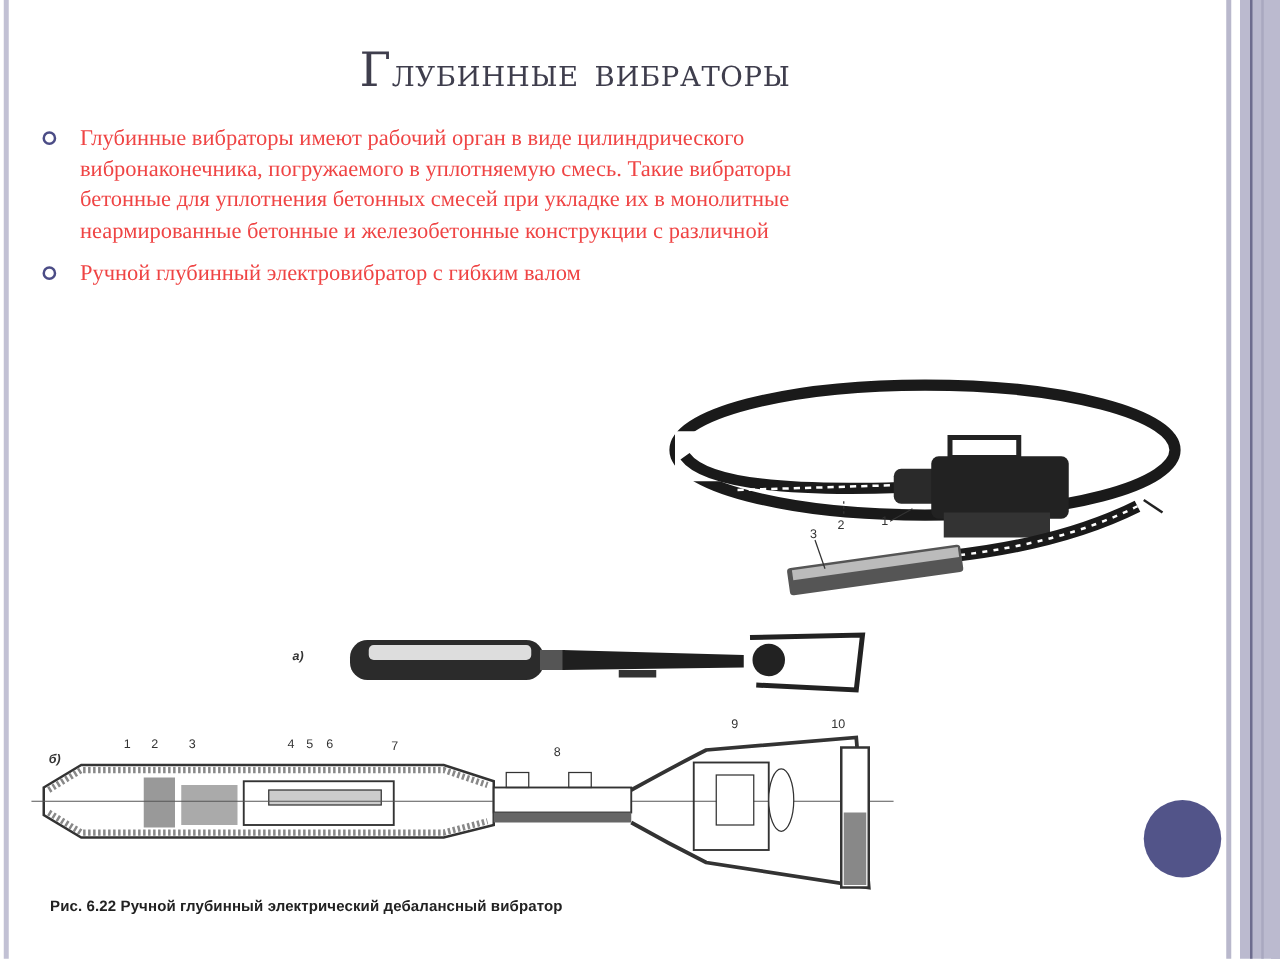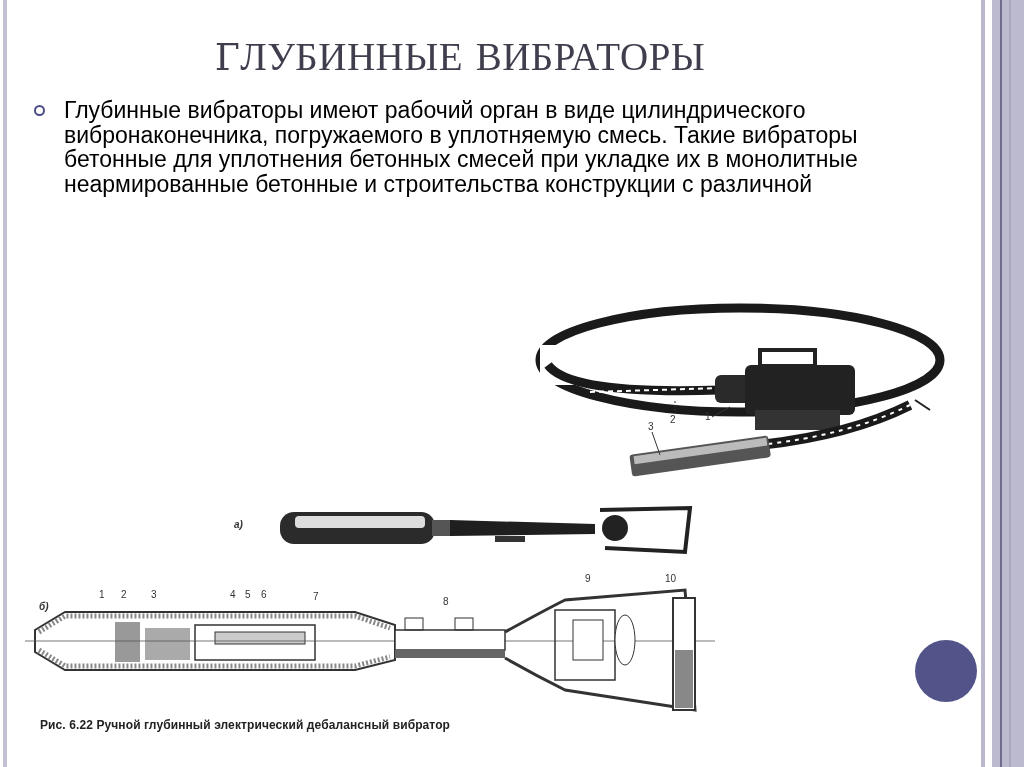--- a/index.html
+++ b/index.html
@@ -1,23 +1,23 @@
 <!DOCTYPE html>
 <html><head>
 <meta charset="utf-8">
 <style>
   html, body { margin: 0; padding: 0; }
   body { width: 1024px; height: 767px; background: #ffffff; position: relative; overflow: hidden; font-family: "DejaVu Serif", serif; }
   .left-border { position: absolute; left: 3px; top: 0; width: 4px; height: 767px; background: #c2c1d4; }
   .right-bars { position: absolute; top: 0; right: 0; height: 767px; width: 44px; }
   .rb { position: absolute; top: 0; height: 767px; }
   .title { position: absolute; left: 0; top: 34px; width: 920px; text-align: center; font-family: "DejaVu Serif", serif; font-size: 38px; color: #3f3e4d; letter-spacing: 0.5px; }
-  .title .small { font-size: 39px; font-family: Liberation Serif, serif; }
+  .title .small { font-size: 22px; }
   .bullets { position: absolute; left: 34px; top: 98px; width: 920px; }
-  .bullet { position: relative; padding-left: 30px; font-family: Liberation Sans, sans-serif; font-size: 23px; line-height: 24.6px; color: #000000; margin-bottom: 10px; }
+  .bullet { position: relative; padding-left: 30px; font-family: Liberation Serif, serif; font-size: 18px; line-height: 24.6px; color: #ef4444; margin-bottom: 10px; }
   .bullet-dot { position: absolute; left: 0; top: 7px; width: 7px; height: 7px; border: 2px solid #4b4c86; border-radius: 50%; }
   .figure { position: absolute; }
   .caption { position: absolute; left: 40px; top: 718px; font-family: Liberation Sans, sans-serif; font-weight: bold; font-size: 12px; color: #222; letter-spacing: 0.1px; }
   .label { font-family: "Liberation Sans", sans-serif; font-size: 10px; fill: #333; }
   .circle-btn { position: absolute; left: 915px; top: 640px; width: 62px; height: 62px; border-radius: 50%; background: #525489; }
 </style>
 </head>
 <body>
 
 <div class="left-border"></div>
@@ -33,21 +33,25 @@
   <span>Г</span><span class="small" style="text-transform:uppercase;">лубинные</span>
   <span class="small" style="text-transform:uppercase;">вибраторы</span>
 </div>
 
 <div class="bullets">
   <div class="bullet">
     <span class="bullet-dot"></span>
     <div>Глубинные вибраторы имеют рабочий орган в виде цилиндрического</div>
     <div>вибронаконечника, погружаемого в уплотняемую смесь. Такие вибраторы</div>
     <div>бетонные для уплотнения бетонных смесей при укладке их в монолитные</div>
-    <div>неармированные бетонные и строительства конструкции с различной</div>
+    <div>неармированные бетонные и железобетонные конструкции с различной</div>
+  </div>
+  <div class="bullet">
+    <span class="bullet-dot"></span>
+    <div>Ручной глубинный электровибратор с гибким валом</div>
   </div>
 </div>
 
 <svg class="figure" style="left:530px;top:295px;" width="420" height="195" viewBox="0 0 420 195">
   <ellipse cx="210" cy="65" rx="200" ry="52" fill="none" stroke="#1a1a1a" stroke-width="9"></ellipse>
   <rect x="10" y="50" width="60" height="40" fill="#fff"></rect>
   <path d="M18 70 Q 40 100 190 95" fill="none" stroke="#1a1a1a" stroke-width="9"></path>
   <path d="M60 97 L 190 93" fill="none" stroke="#fff" stroke-width="2" stroke-dasharray="5 4"></path>
   <rect x="185" y="80" width="40" height="28" rx="6" fill="#2a2a2a"></rect>
   <rect x="215" y="70" width="110" height="50" rx="6" fill="#222"></rect>

